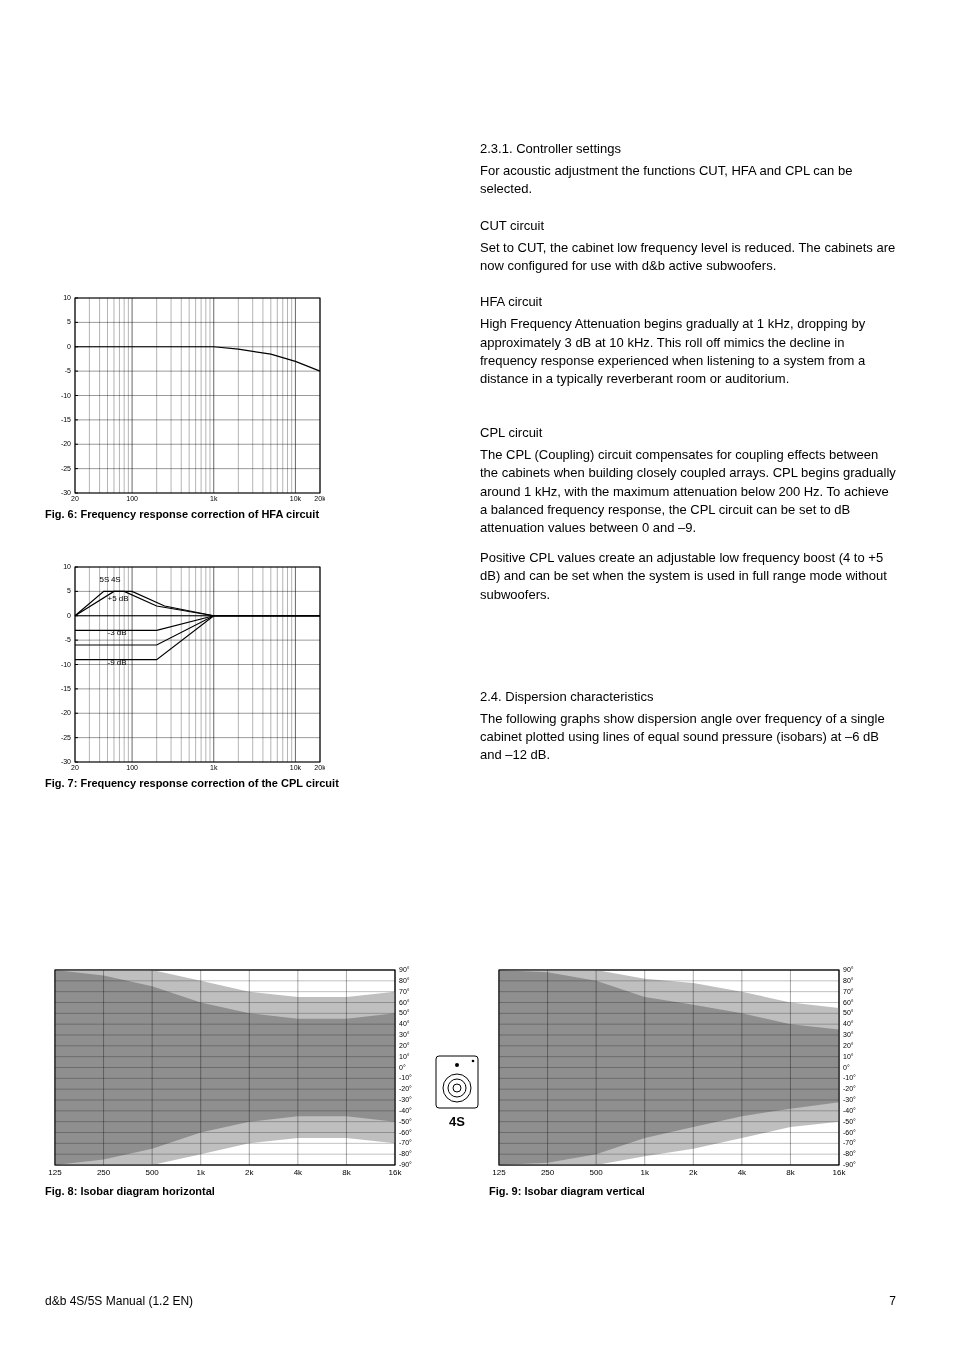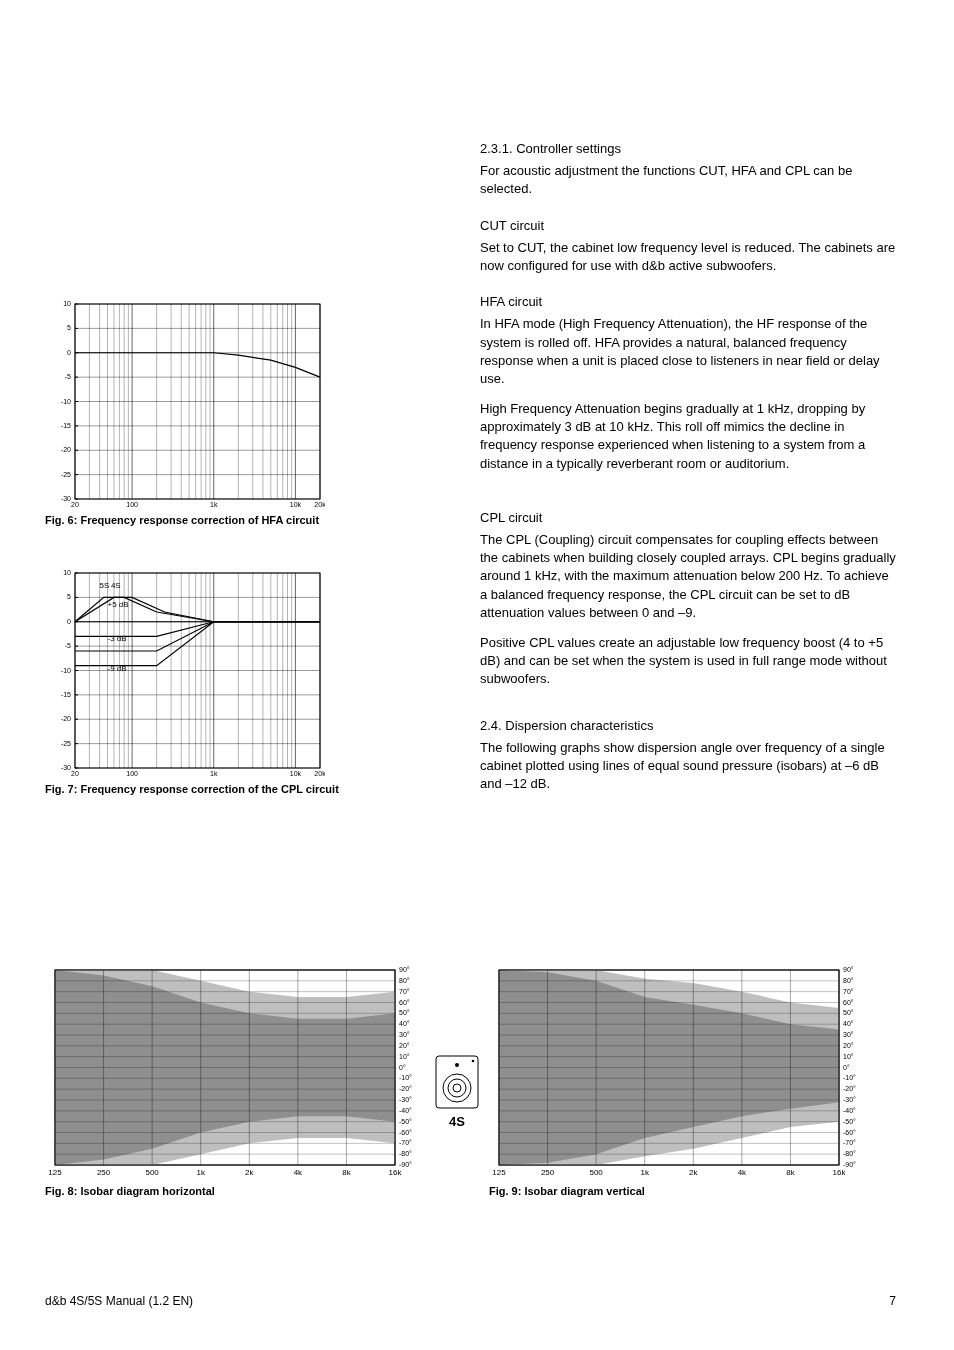--- a/index.html
+++ b/index.html
@@ -22,21 +22,21 @@
   }
   .right-col {
     position: absolute;
     left: 480px;
     right: 58px;
     top: 140px;
   }
   .left-col {
     position: absolute;
     left: 45px;
-    top: 299px;
+    top: 293px;
     width: 320px;
   }
   h3 { font-size: 13px; font-weight: normal; margin: 0 0 4px 0; }
   p { margin: 0 0 12px 0; }
   .section { margin-bottom: 18px; }
   .fig-caption { font-size: 11px; font-weight: bold; margin-top: 4px; }
   .chart-svg { display: block; }
   .isobar-row {
     position: absolute;
     top: 965px;
@@ -78,31 +78,30 @@
       <p>For acoustic adjustment the functions CUT, HFA and CPL can be selected.</p>
     </div>
 
     <div class="section">
       <h3>CUT circuit</h3>
       <p>Set to CUT, the cabinet low frequency level is reduced. The cabinets are now configured for use with d&amp;b active subwoofers.</p>
     </div>
 
     <div class="section">
       <h3>HFA circuit</h3>
-      <p>In HFA mode (High Frequency Attenuation), the HF response of the system is rolled off. HFA provides a natural, balanced frequency response when a unit is placed close to listeners in near field or delay use.</p>
       <p>High Frequency Attenuation begins gradually at 1 kHz, dropping by approximately 3 dB at 10 kHz. This roll off mimics the decline in frequency response experienced when listening to a system from a distance in a typically reverberant room or auditorium.</p>
     </div>
 
     <div class="section" style="margin-top:36px">
       <h3>CPL circuit</h3>
       <p>The CPL (Coupling) circuit compensates for coupling effects between the cabinets when building closely coupled arrays. CPL begins gradually around 1 kHz, with the maximum attenuation below 200 Hz. To achieve a balanced frequency response, the CPL circuit can be set to dB attenuation values between 0 and –9.</p>
       <p>Positive CPL values create an adjustable low frequency boost (4 to +5 dB) and can be set when the system is used in full range mode without subwoofers.</p>
     </div>
 
-    <div class="section" style="margin-top:28px">
+    <div class="section" style="margin-top:84px">
       <h3>2.4. Dispersion characteristics</h3>
       <p>The following graphs show dispersion angle over frequency of a single cabinet plotted using lines of equal sound pressure (isobars) at –6 dB and –12 dB.</p>
     </div>
   </div>
 
   <div class="left-col">
 
     <svg class="chart-svg" width="280" height="210" id="fig6-svg">
         <rect x="30" y="5" width="245" height="195" fill="none" stroke="#000" stroke-width="1"></rect>
         <line x1="30" x2="275" y1="5" y2="5" stroke="#000" stroke-width="0.4"></line>

